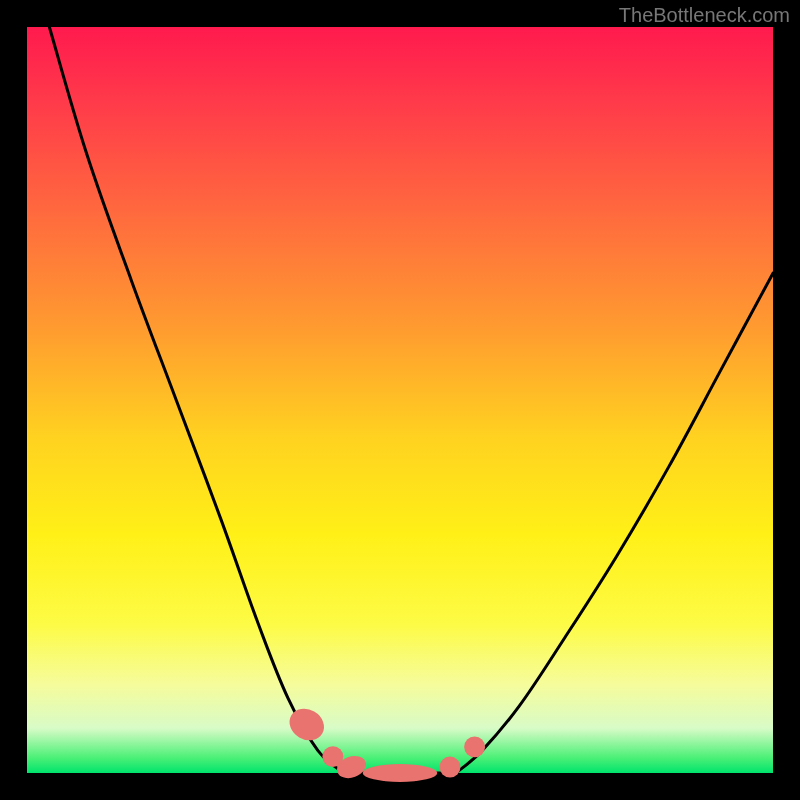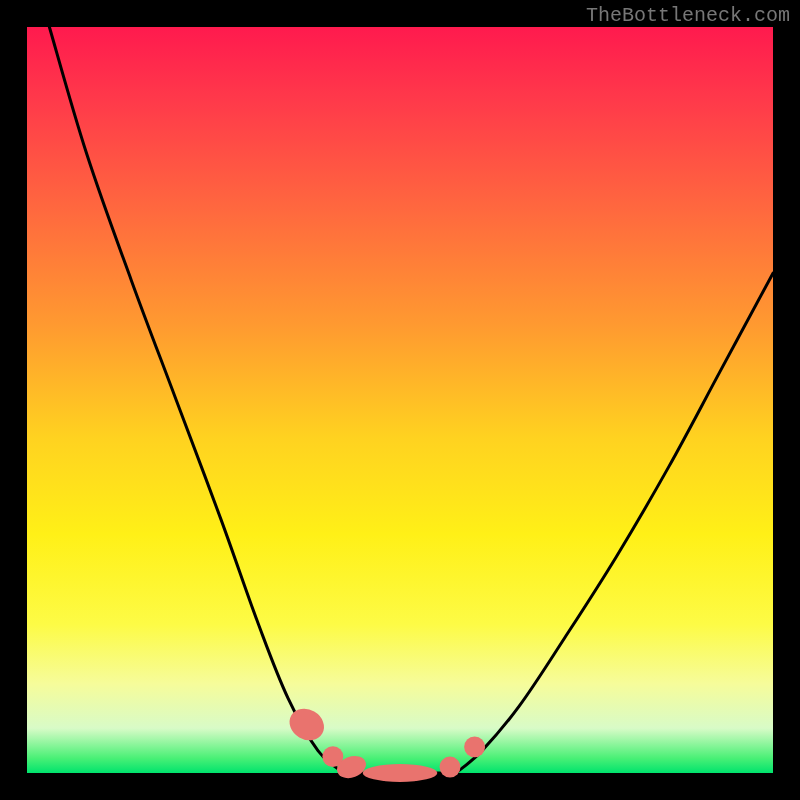--- a/index.html
+++ b/index.html
@@ -9,21 +9,20 @@
     height: 800px;
     background: #000;
     overflow: hidden;
     font-family: Arial, Helvetica, sans-serif;
   }
   .frame {
     position: absolute;
     left: 0; top: 0;
     width: 800px; height: 800px;
     background: #000;
-    font-family: Liberation Mono, monospace;
   }
   .plot-area {
     position: absolute;
     left: 27px;
     top: 27px;
     width: 746px;
     height: 746px;
     
     background: linear-gradient(
       to bottom,

